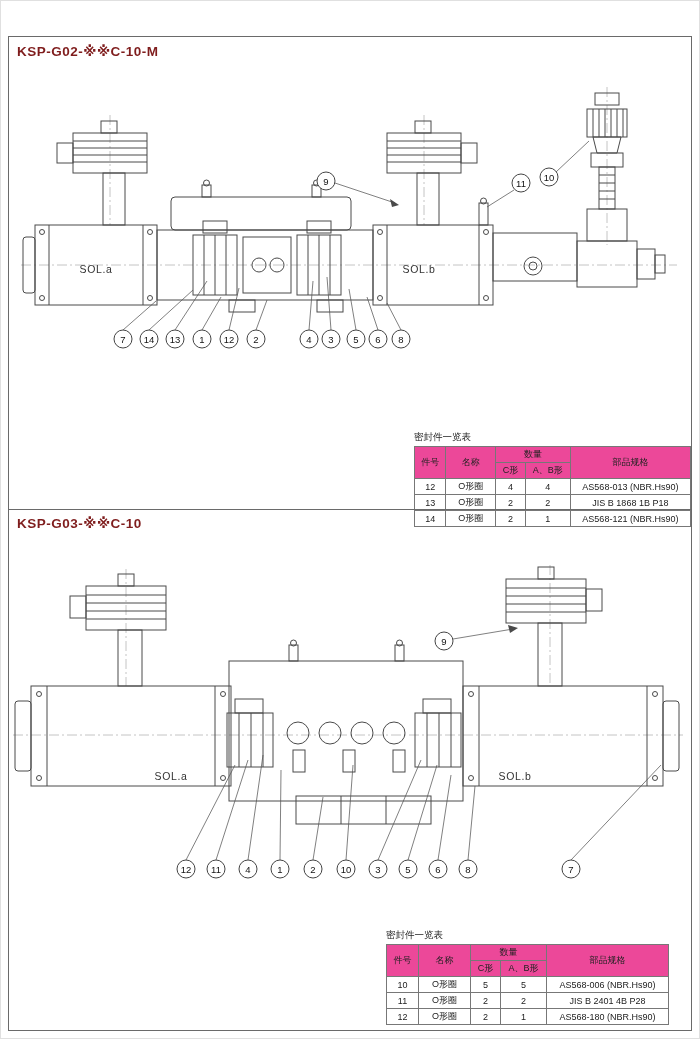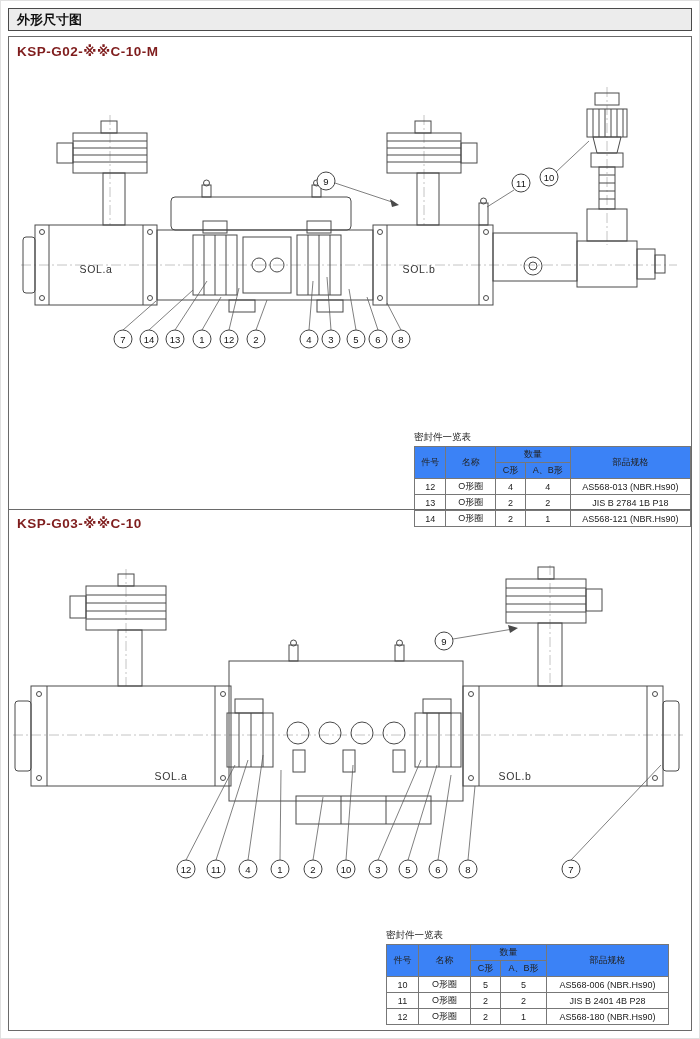--- a/index.html
+++ b/index.html
@@ -27,29 +27,28 @@
   .callout circle { fill:#fff; stroke:#444; stroke-width:1; }
   .callout text { font-size:9.5px; }
   .sol-label { font-size:10.5px; fill:#333; letter-spacing:0.6px; }
   .cl { stroke:#b5b5b5; stroke-width:0.8; stroke-dasharray:10 3 2 3; fill:none; }
   .leader { stroke:#555; stroke-width:0.75; }
 
   .seal { position:absolute; font-size:9px; color:#222;margin-top:28px; }
   .seal .t-title { font-size:9.5px; margin-bottom:2px; color:#222; }
   .seal table { border-collapse:collapse; background:#fff; table-layout:fixed; }
   .seal th, .seal td { border:1px solid #777; text-align:center; padding:1px 3px; height:16px; font-weight:normal; font-size:9px; overflow:hidden; white-space:nowrap; }
-  .seal th { background:#3b82f6; }
+  .seal th { background:#ec4899; }
   .c-part { width:32px; } .c-name { width:52px; } .c-qc { width:30px; } .c-qab { width:46px; } .c-spec { width:122px; }
 </style>
 </head>
 <body>
 
 <div class="page">
 
-  <div class="page-header">外形尺寸图</div>
 
   <div class="frame">
 
     <div class="sec-title" style="left:8px; top:6px;">KSP-G02-※※C-10-M</div>
 
     <svg class="drawing" style="left:12px; top:48px;" width="660" height="290" viewBox="0 0 660 290">
       <g fill="none" stroke="#4a4a4a" stroke-width="1">
         <line class="cl" x1="0" y1="180" x2="656" y2="180"></line>
         <line class="cl" x1="89" y1="30" x2="89" y2="140"></line>
         <line class="cl" x1="403" y1="30" x2="403" y2="140"></line>
@@ -258,21 +257,21 @@
           <td>O形圈</td>
           <td>4</td>
           <td>4</td>
           <td>AS568-013 (NBR.Hs90)</td>
         </tr>
         <tr>
           <td>13</td>
           <td>O形圈</td>
           <td>2</td>
           <td>2</td>
-          <td>JIS B 2784 1B P18</td>
+          <td>JIS B 1868 1B P18</td>
         </tr>
         <tr>
           <td>14</td>
           <td>O形圈</td>
           <td>2</td>
           <td>1</td>
           <td>AS568-121 (NBR.Hs90)</td>
         </tr>
       </tbody>
         </table>

